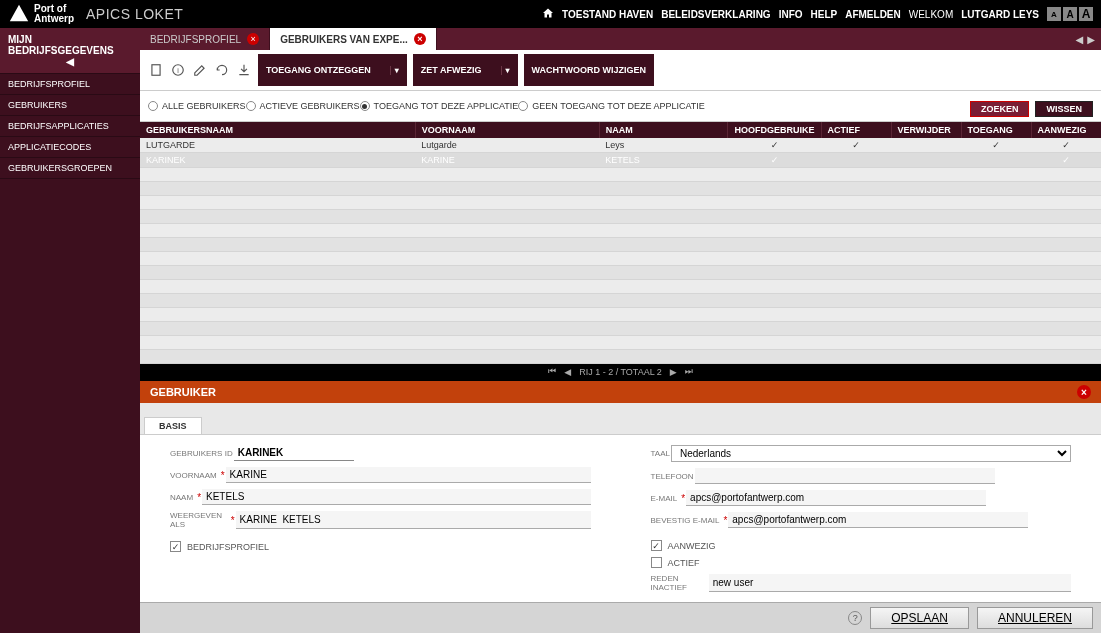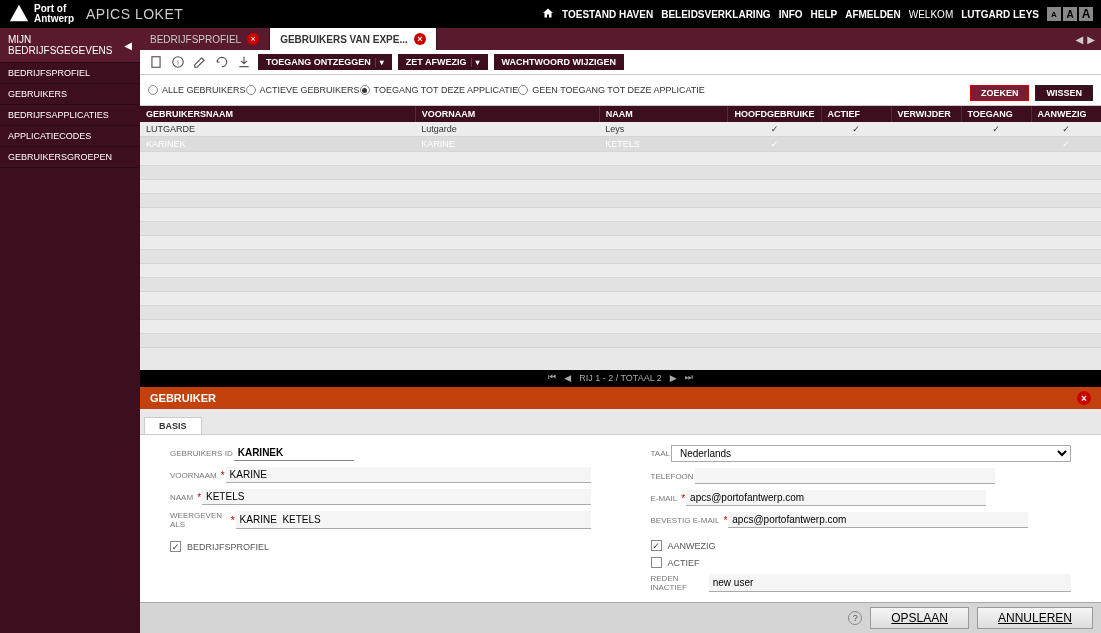--- a/index.html
+++ b/index.html
@@ -12,35 +12,35 @@
 .app-title { font-size: 14px; margin-left: 12px; color: #ccc; letter-spacing: 0.5px; }
 .top-nav { margin-left: auto; display: flex; align-items: center; gap: 8px; font-size: 10px; font-weight: bold; }
 .top-nav span { cursor: pointer; color: #fff; }
 .welcome { color: #aaa; font-weight: normal; }
 .font-btns { display: flex; gap: 2px; }
 .font-btn { background: #888; color: #000; width: 14px; height: 14px; display: flex; align-items: center; justify-content: center; font-weight: bold; cursor: pointer; }
 
 .main-wrap { display: flex; height: calc(633px - 28px); }
 
 .sidebar { width: 140px; background: #3d0f1e; color: #fff; flex-shrink: 0; }
-.sidebar-header { background: #5a1a2d; padding: 6px 8px; font-weight: normal; font-size: 10px; display: flex; align-items: center; justify-content: space-between; border-bottom: 1px solid #2a0a15; }
+.sidebar-header { background: #5a1a2d; padding: 6px 8px; font-weight: bold; font-size: 10px; display: flex; align-items: center; justify-content: space-between; border-bottom: 1px solid #2a0a15; flex-direction: column; }
 .sidebar-item { padding: 5px 8px; font-size: 9px; cursor: pointer; border-bottom: 1px solid #2a0a15; }
 
 .content { flex: 1; display: flex; flex-direction: column; background: #111; position: relative; }
 
 .tabs-row { background: #5a1a2d; display: flex; align-items: stretch; height: 22px; position: relative; }
 .tab { padding: 4px 10px; font-size: 10px; color: #ccc; display: flex; align-items: center; gap: 6px; cursor: pointer; border-right: 1px solid #3d0f1e; }
 .tab.active { background: #fff; color: #333; font-weight: bold; }
 .tab-close { width: 12px; height: 12px; border-radius: 50%; background: #c00; color: #fff; display: flex; align-items: center; justify-content: center; font-size: 9px; cursor: pointer; }
 .tabs-nav { margin-left: auto; display: flex; align-items: center; gap: 4px; padding-right: 6px; color: #ccc; }
 .tabs-nav span { cursor: pointer; font-size: 10px; }
 
 .toolbar { background: #fff; padding: 4px 8px; display: flex; align-items: center; gap: 6px; flex-wrap: wrap; border-bottom: 1px solid #ccc; }
 .tb-icon { width: 16px; height: 16px; cursor: pointer; display: inline-flex; align-items: center; justify-content: center; }
-.tb-btn { background: #3d0f1e; color: #fff; padding: 3px 8px; font-size: 9px; font-weight: bold; border: none; cursor: pointer; display: inline-flex; align-items: center; gap: 4px; }
+.tb-btn { background: #3d0f1e; color: #fff; padding: 11px 8px; font-size: 9px; font-weight: bold; border: none; cursor: pointer; display: inline-flex; align-items: center; gap: 19px; }
 .tb-btn .dd { border-left: 1px solid #6a3545; padding-left: 4px; font-size: 8px; }
 
 .filter-row { background: #fff; padding: 4px 8px; display: flex; align-items: center; font-size: 9px; border-bottom: 1px solid #ccc; }
 .radio-opt { display: flex; align-items: center; gap: 4px; cursor: pointer; }
 .radio { width: 10px; height: 10px; border: 1px solid #888; border-radius: 50%; display: inline-flex; align-items: center; justify-content: center; }
 .radio.checked::after { content: ''; width: 5px; height: 5px; background: #333; border-radius: 50%; }
 .filter-btns { margin-left: auto; display: flex; gap: 6px; }
 .act-btn { background: #3d0f1e; color: #fff; border: 1px solid #222; padding: 2px 10px; font-size: 9px; font-weight: bold; cursor: pointer; margin-top: 6px; }
 
 .table-area { flex: 1; background: #e8e8e8; overflow: auto; min-height: 0; }
@@ -56,21 +56,21 @@
 .check { text-align: center; }
 .col-narrow { width: 70px; }
 
 .pager { background: #000; color: #aaa; padding: 2px; text-align: center; font-size: 9px; display: flex; align-items: center; justify-content: center; gap: 8px; }
 .pager span { cursor: pointer; }
 
 .detail-panel { background: #fff; border-top: 2px solid #000; }
 .detail-header { background: #c2410c; color: #fff; padding: 4px 10px; font-weight: bold; font-size: 11px; display: flex; justify-content: space-between; align-items: center; }
 .detail-close { width: 14px; height: 14px; background: #c00; border-radius: 50%; cursor: pointer; display: flex; align-items: center; justify-content: center; color: #fff; font-size: 10px; }
 .detail-tabs { display: flex; background: #e8e8e8; border-bottom: 1px solid #ccc; }
-.detail-tab { padding: 3px 14px; background: #fff; font-size: 9px; font-weight: bold; border: 1px solid #ccc; border-bottom: none; cursor: pointer; margin-left: 4px; margin-top: 8px; }
+.detail-tab { padding: 3px 14px; background: #fff; font-size: 9px; font-weight: bold; border: 1px solid #ccc; border-bottom: none; cursor: pointer; margin-left: 4px; margin-top: 14px; }
 
 .form-area { padding: 10px 30px; display: flex; gap: 60px; font-size: 9px; }
 .form-col { flex: 1; display: flex; flex-direction: column; gap: 6px; }
 .form-group { display: flex; flex-direction: row; gap: 1px; }
 .form-label { color: #777; font-size: 8px; text-transform: uppercase; display: flex; align-items: center; gap: 4px; }
 .req { color: #c00; font-size: 10px; }
 .form-input { border: none; border-bottom: 1px solid #aaa; padding: 2px 4px; font-size: 10px; background: #f5f5f5; width: 100%; }
 .form-input.ro { background: transparent; font-weight: bold; border-bottom: 1px solid #888; }
 .form-select { border: 1px solid #aaa; padding: 1px 4px; font-size: 10px; width: 100%; background: #fff; }
 .check-row { display: flex; align-items: center; gap: 6px; font-size: 9px; color: #555; }

